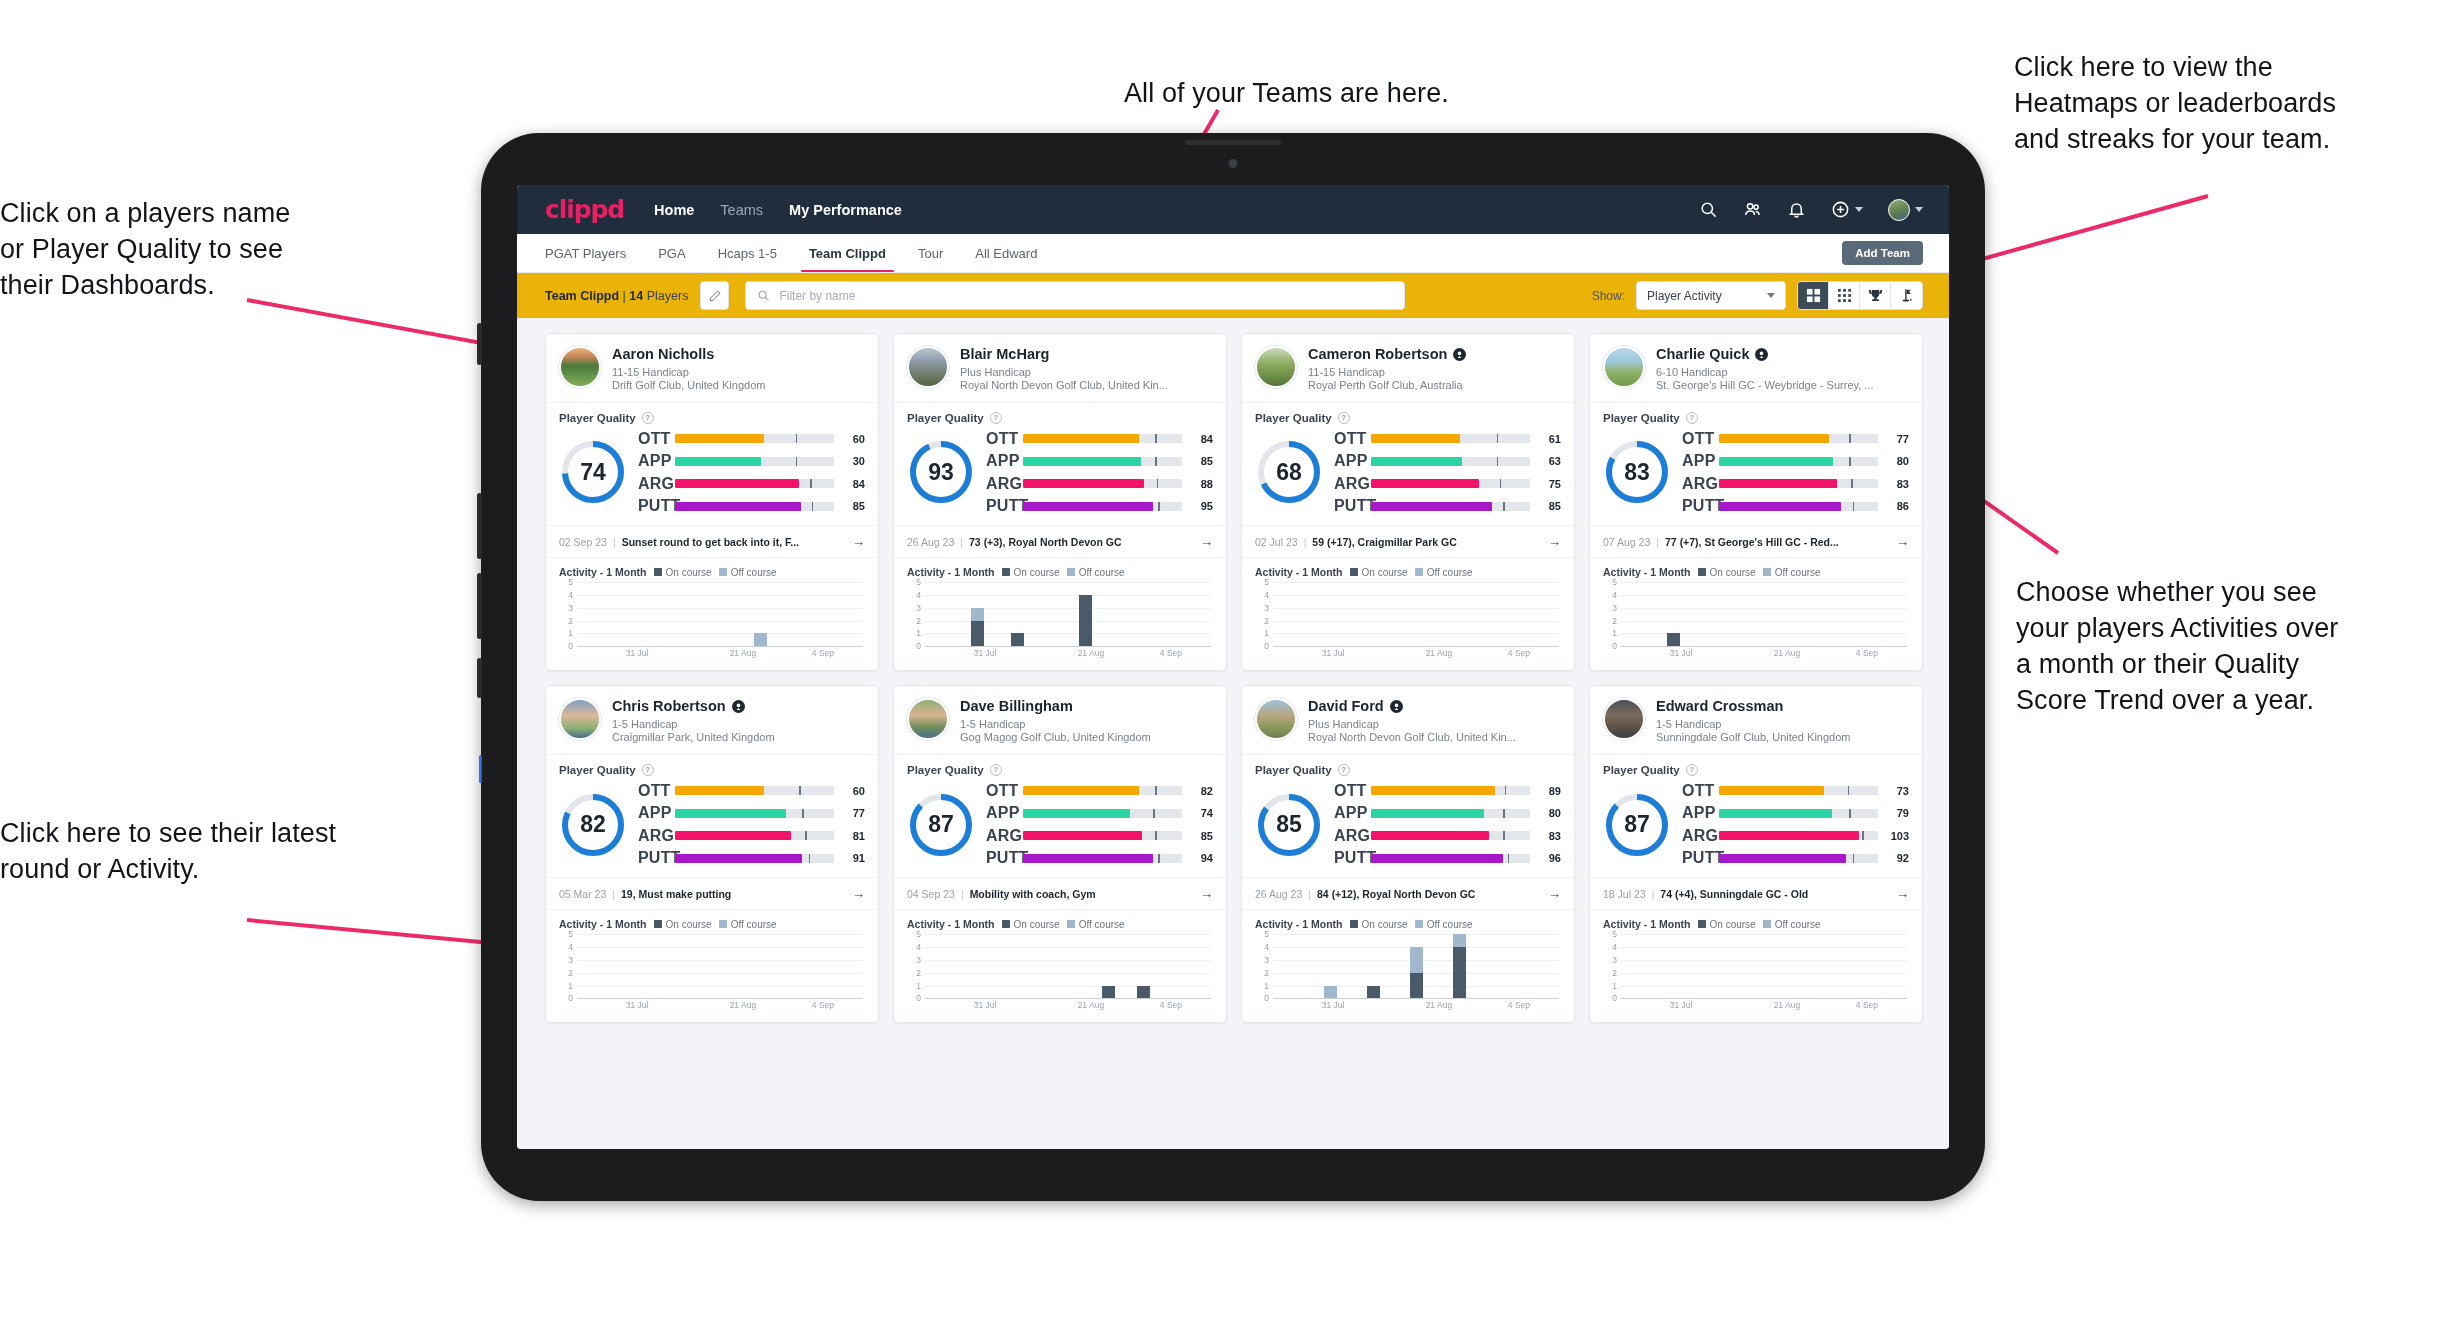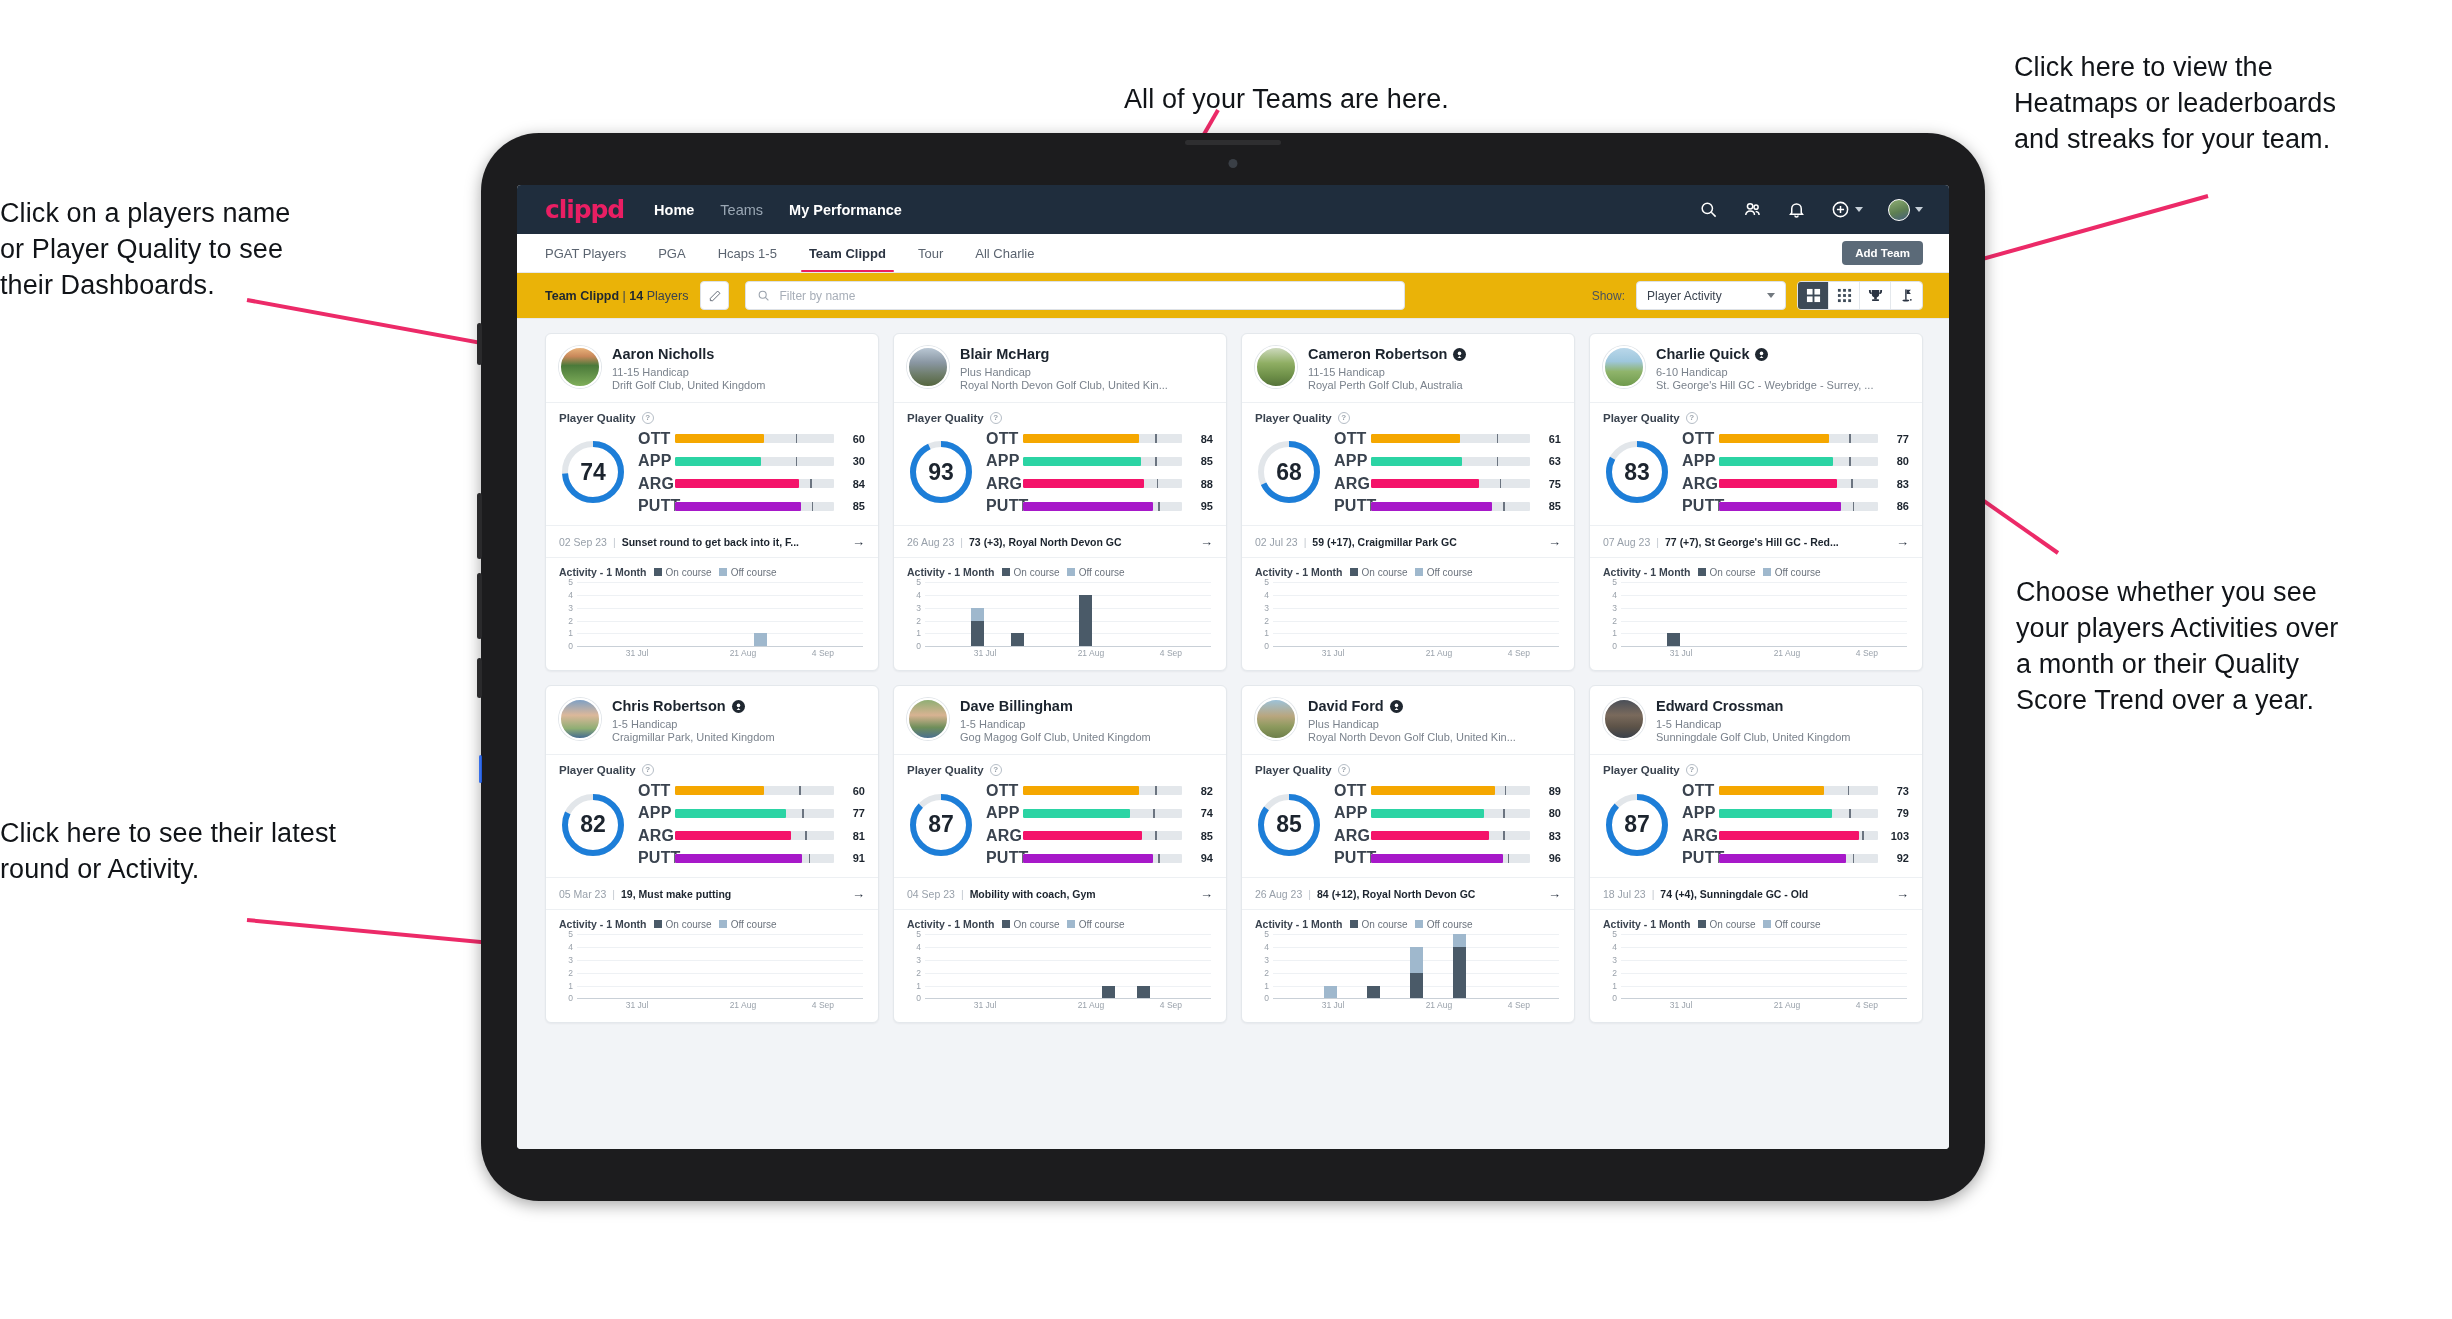--- a/index.html
+++ b/index.html
@@ -216,21 +216,21 @@
   .bseg-on { background:#4a5a68; width:100%; }
   .bseg-off { background:#9fb8cd; width:100%; }
   .xaxis { position:absolute; left:18px; right:2px; bottom:0; height:13px; }
   .xlbl { position:absolute; font-size:8.5px; color:#9aa2ab; transform:translateX(-50%); top:1px; }
 </style>
 </head>
 <body>
 
 <div id="stage">
 
-  <div class="annot" style="left:1124px; top:82px; white-space:pre-line;">All of your Teams are here.</div>
+  <div class="annot" style="left:1124px; top:76px; white-space:pre-line;">All of your Teams are here.</div>
 
   <div class="annot" style="left:2014px; top:50px; white-space:pre-line;">Click here to view the
 Heatmaps or leaderboards
 and streaks for your team.</div>
 
   <div class="annot" style="left:2016px; top:575px; white-space:pre-line;">Choose whether you see
 your players Activities over
 a month or their Quality
 Score Trend over a year.</div>
 
@@ -309,21 +309,21 @@
         </div>
       </div>
 
       <div class="subnav">
         <div class="tabs">
           <div class="tab">PGAT Players</div>
           <div class="tab">PGA</div>
           <div class="tab">Hcaps 1-5</div>
           <div class="tab active">Team Clippd</div>
           <div class="tab">Tour</div>
-          <div class="tab">All Charlie</div>
+          <div class="tab">All Edward</div>
         </div>
         <button class="addteam">Add Team</button>
       </div>
 
       <div class="filterbar">
         <div class="teamlabel">
           <b>Team Clippd</b>
           <span>|</span>
           <span class="cnt">14</span>
           <span>Players</span>

